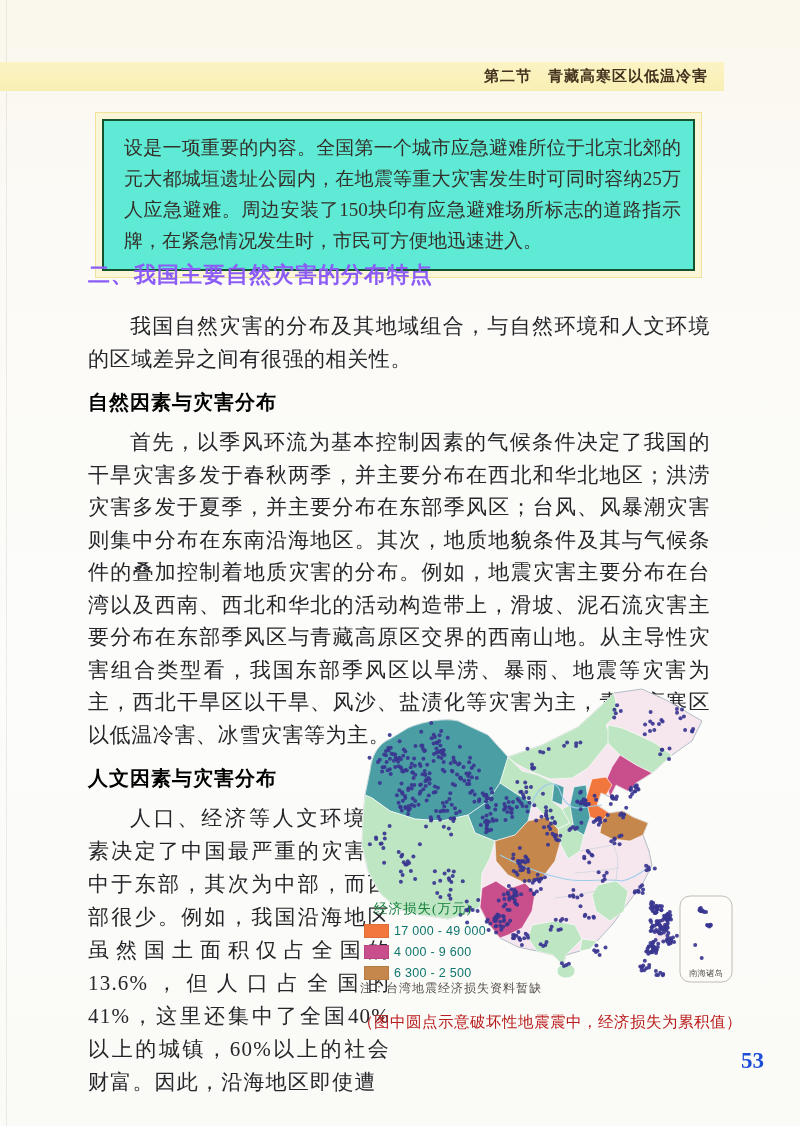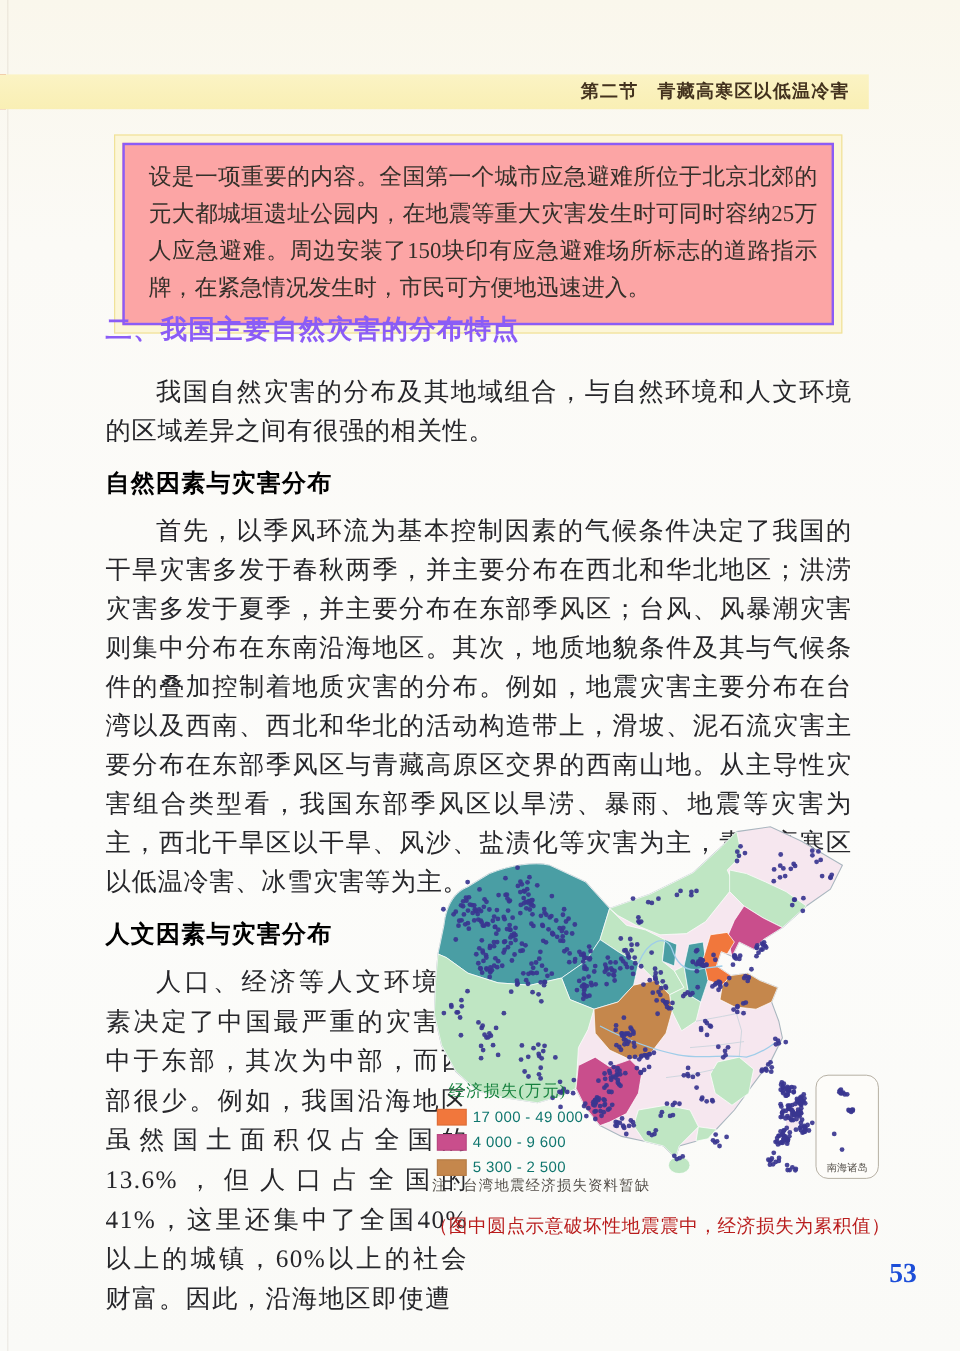--- a/index.html
+++ b/index.html
@@ -11,21 +11,21 @@
   .edge-line{position:absolute;left:6px;top:0;bottom:0;width:1px;background:rgba(120,110,90,.12);}
   
   .runhead{position:absolute;left:0;top:62px;width:724px;height:29px;
     background:linear-gradient(180deg,#fbf3c4,#f9efb4);display:flex;align-items:center;justify-content:flex-end;
     padding-right:16px;box-sizing:border-box;}
   .runhead-notch{position:absolute;left:0;top:62px;width:5px;height:29px;background:#d2543a;}
   .runhead span{font-weight:bold;font-size:15px;letter-spacing:1px;color:#43321e;}
   
   .infobox{position:absolute;left:95px;top:112px;width:607px;box-sizing:border-box;
     background:#fcf6d8;border:1px solid #f0e298;padding:6px;}
-  .infobox-inner{border:2px solid #8b5cf6;background:#fca5a5;padding:11px 12px 13px 20px;}
+  .infobox-inner{border:2px solid #14532d;background:#5eead4;padding:11px 12px 13px 20px;}
   .infobox-inner p{margin:0;font-size:19px;line-height:31px;text-align:justify;color:#34302a;}
   
   .main{position:absolute;left:88px;top:260px;width:622px;}
   h2.sec{font-family:"Liberation Sans","DejaVu Sans",sans-serif;font-size:22px;color:#8b5cf6;
     margin:0 0 20px 0;letter-spacing:1px;}
   p.body{margin:0;font-size:21px;line-height:32.5px;letter-spacing:.6px;text-align:justify;text-indent:2em;color:#26262a;}
   h3.sub{font-family:"Liberation Sans","DejaVu Sans",sans-serif;font-size:20px;color:#000000;
     margin:14px 0 10px 0;letter-spacing:1px;}
   .col-left{width:302px;}
   .col-left p.body{letter-spacing:1.2px;line-height:33px;}
@@ -929,21 +929,21 @@
           <div class="legend-row">
             <span class="swatch" style="background: rgb(241, 119, 60);"></span>
             <span class="legend-label">17 000 - 49 000</span>
           </div>
           <div class="legend-row">
             <span class="swatch" style="background: rgb(201, 78, 140);"></span>
             <span class="legend-label">4 000 - 9 600</span>
           </div>
           <div class="legend-row">
             <span class="swatch" style="background: rgb(197, 135, 76);"></span>
-            <span class="legend-label">5 300 - 2 500</span>
+            <span class="legend-label">6 300 - 2 500</span>
           </div>
         </div>
     </div>
   </div>
   <div class="mapnote">注：台湾地震经济损失资料暂缺</div>
 </div>
 
 <div class="figcap">
   <p class="cap2">（图中圆点示意破坏性地震震中，经济损失为累积值）</p>
 </div>

